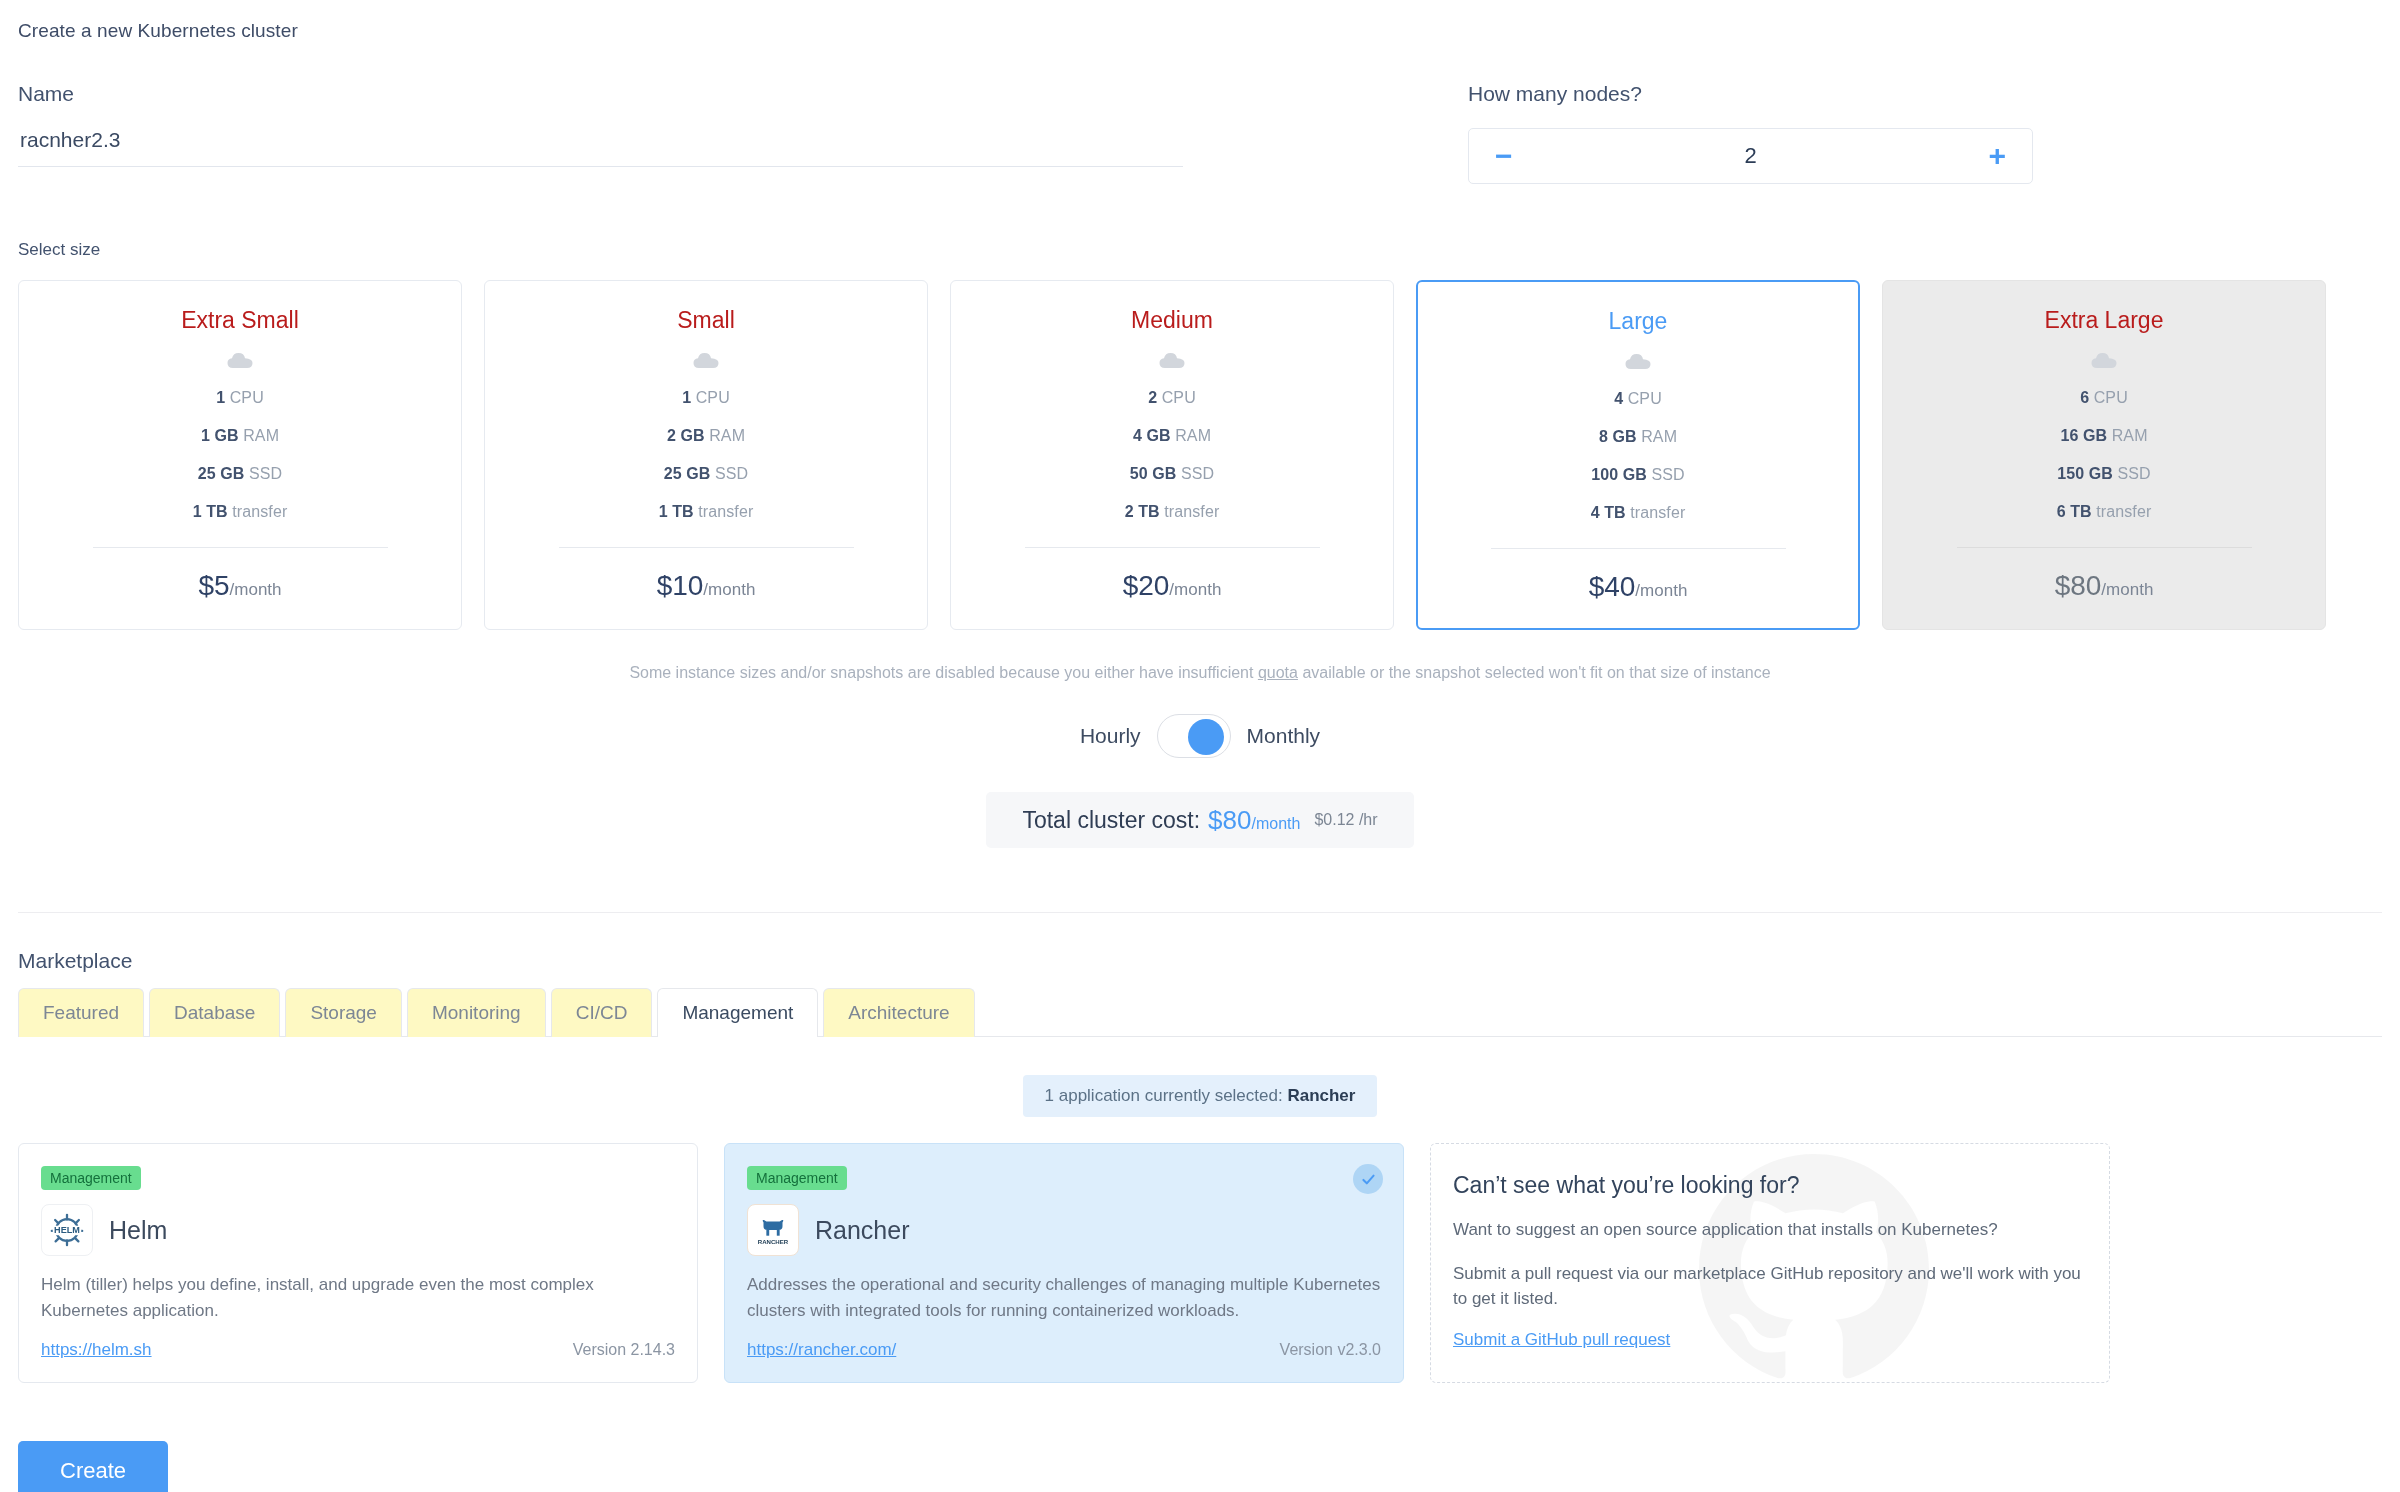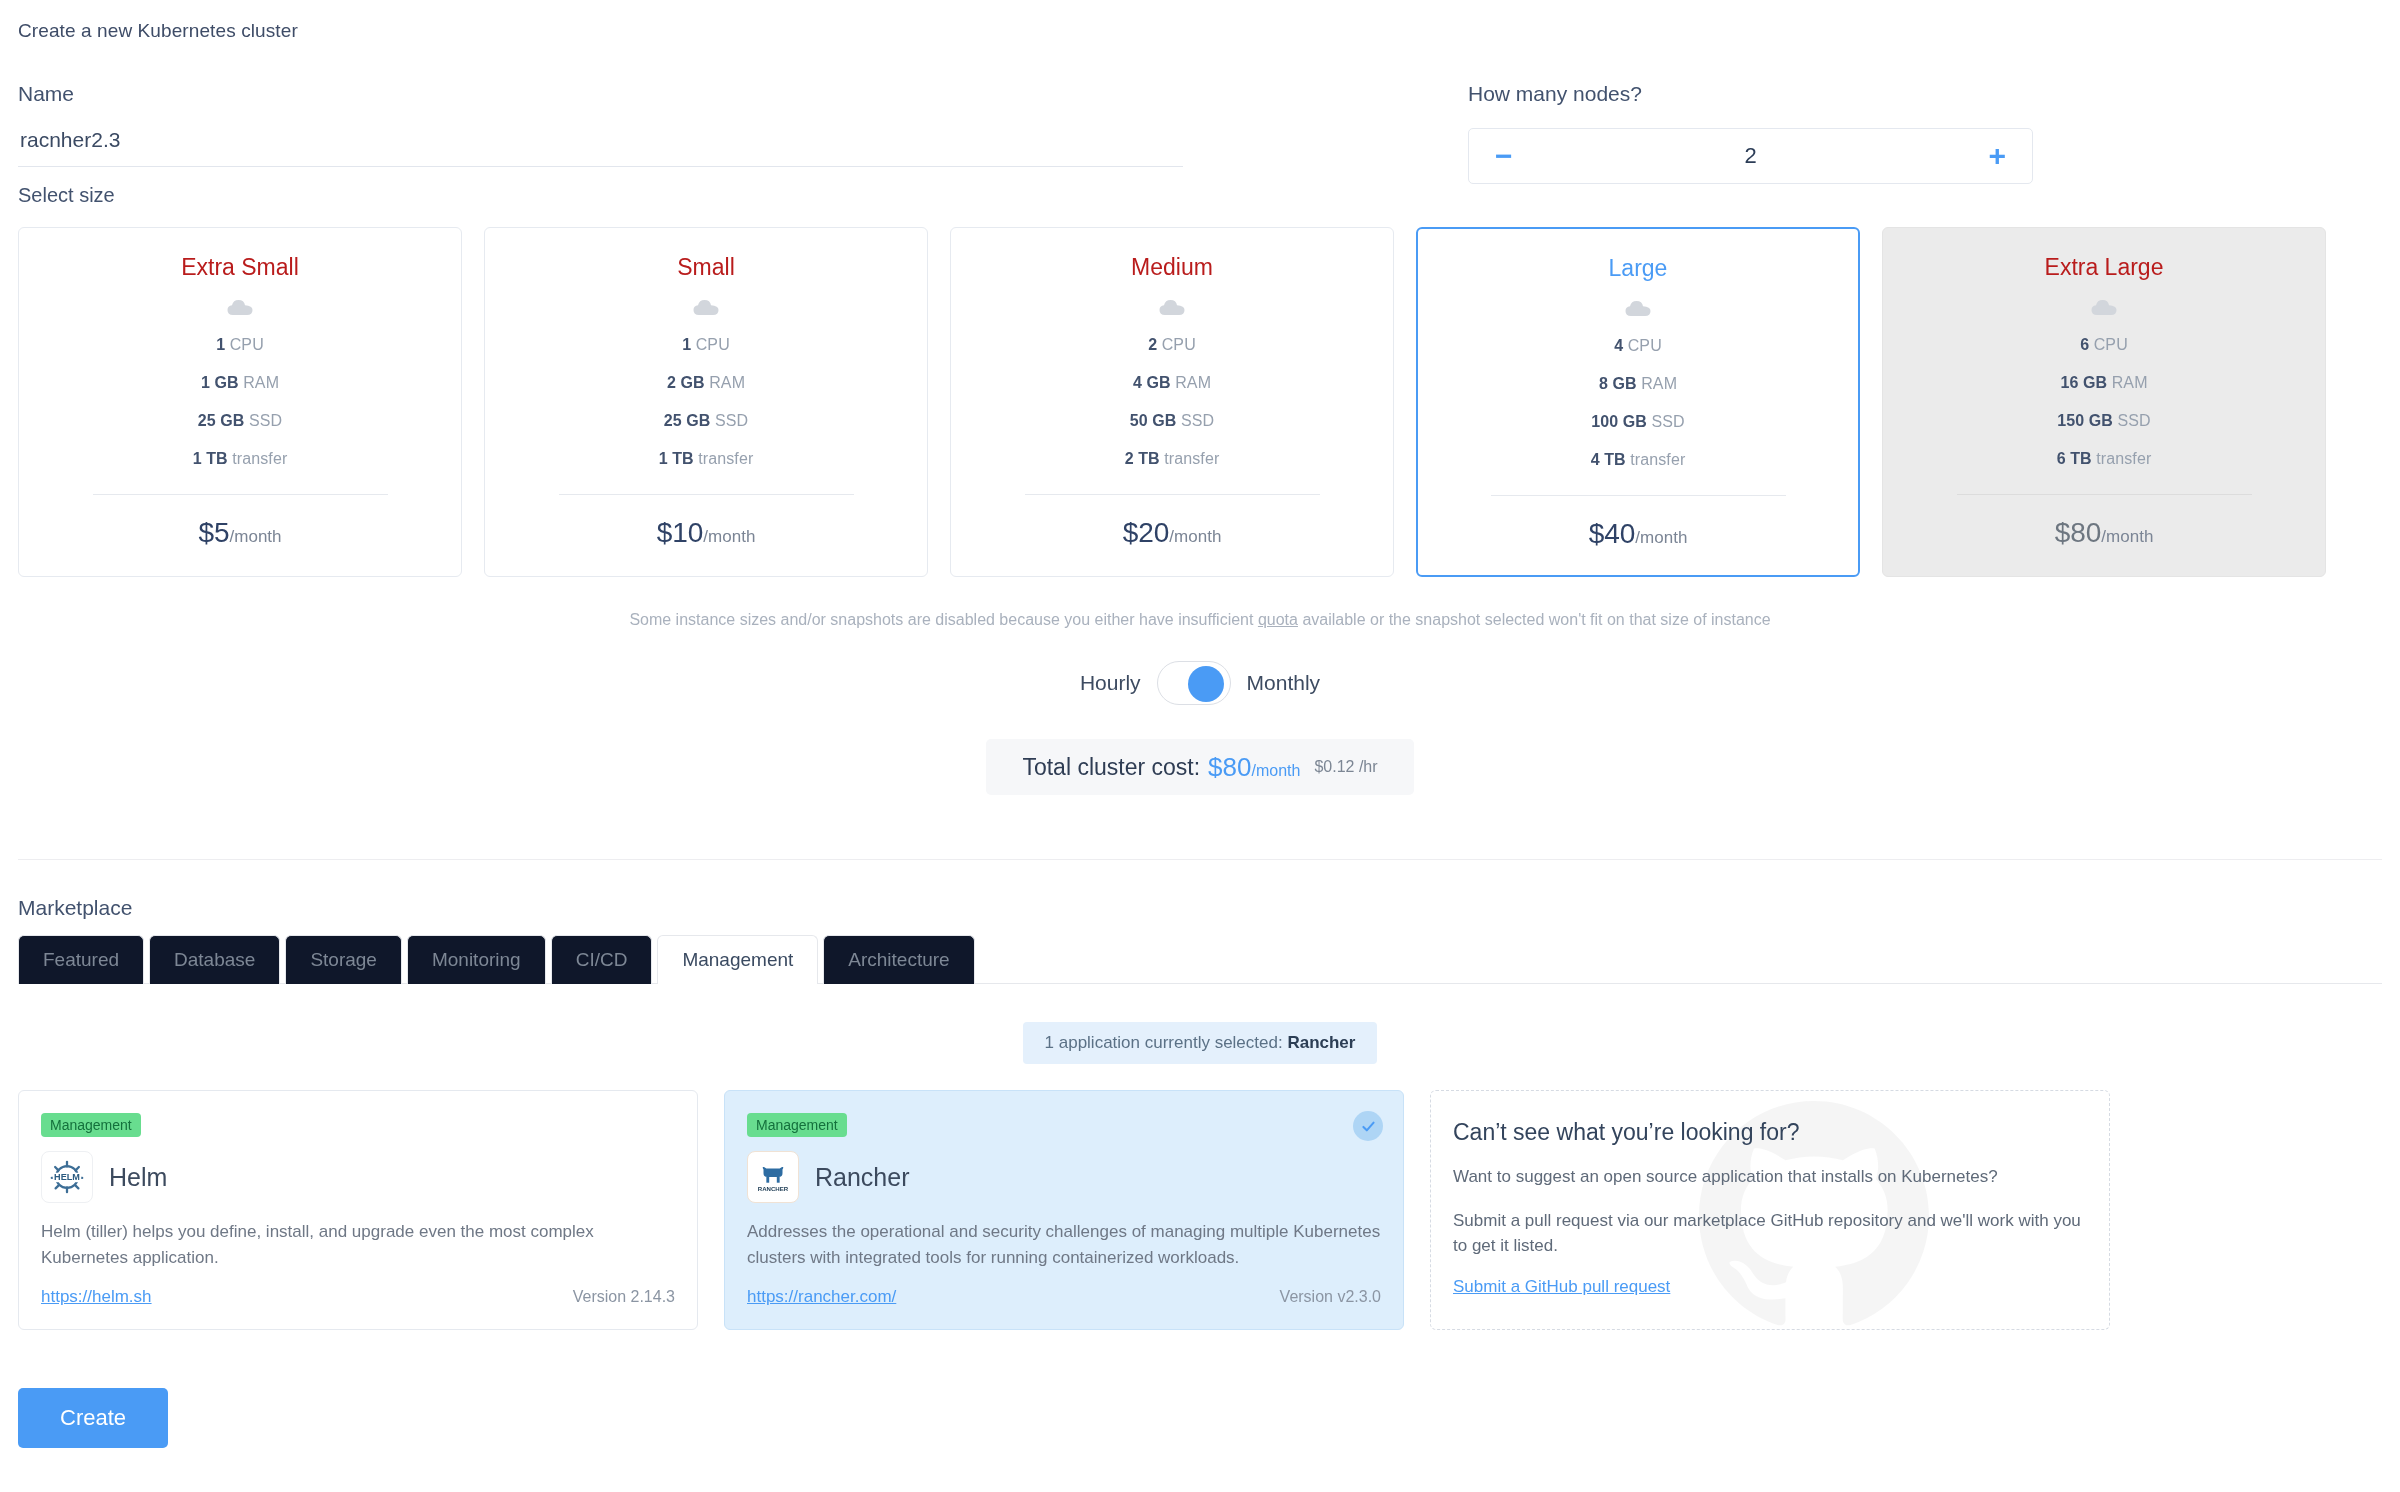--- a/index.html
+++ b/index.html
@@ -39,21 +39,21 @@
     height: 56px; width: 565px; padding: 0 22px;
     background: #fff;
   }
   .step-btn {
     color: #4a9bf5; font-size: 30px; font-weight: 600; line-height: 1;
     background: none; border: none; cursor: pointer; padding: 0 4px;
     font-family: "Liberation Sans", sans-serif;
   }
   .step-val { font-size: 22px; color: #2c3d57; }
 
-  .select-size-label { font-size: 20px; color: #42526e; }
+  .select-size-label { margin-top: 56px; font-size: 17px; color: #42526e; }
 
   .sizes { display: flex; gap: 22px; margin-top: 20px; }
   .size-card {
     width: 444px; height: 350px;
     border: 1px solid #e6eaf0; border-radius: 6px;
     background: #fff; display: flex; flex-direction: column;
     align-items: center; padding-top: 26px; position: relative;
     cursor: pointer;
   }
   .size-card.selected { border: 2px solid #4a9bf5; }
@@ -101,21 +101,21 @@
   .cost-main { font-size: 26px; color: #4a9bf5; }
   .cost-main .per { font-size: 16px; }
   .cost-hr { font-size: 16px; color: #7c8694; margin-left: 6px; }
 
   .hr { height: 1px; background: #ededf0; margin: 64px 0 0 0; }
 
   .marketplace-title { margin-top: 36px; font-size: 21px; color: #42526e; }
 
   .tabs { display: flex; gap: 5px; margin-top: 14px; position: relative; }
   .tab {
-    background: #0f172a; border: 1px solid #e6e8ec; border-bottom: none;
+    background: #fef9c3; border: 1px solid #e6e8ec; border-bottom: none;
     border-radius: 6px 6px 0 0; padding: 13px 24px;
     font-size: 19px; color: #7d8795; cursor: pointer;
     position: relative; top: 1px;
   }
   .tab.active { background: #fff; color: #3a4a61; border-color: #e6e8ec; }
   .tabs-underline {
     height: 1px; background: #e6e8ec; width: 100%;
   }
 
   .selected-banner-wrap { display: flex; justify-content: center; margin-top: 38px; }

